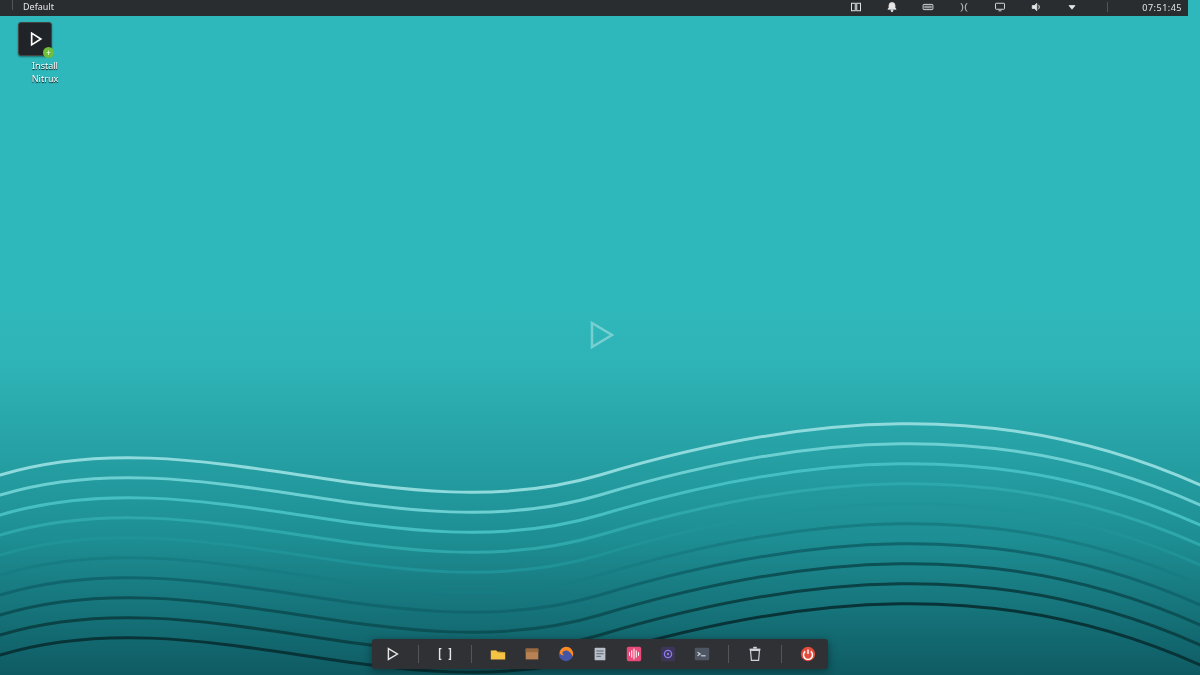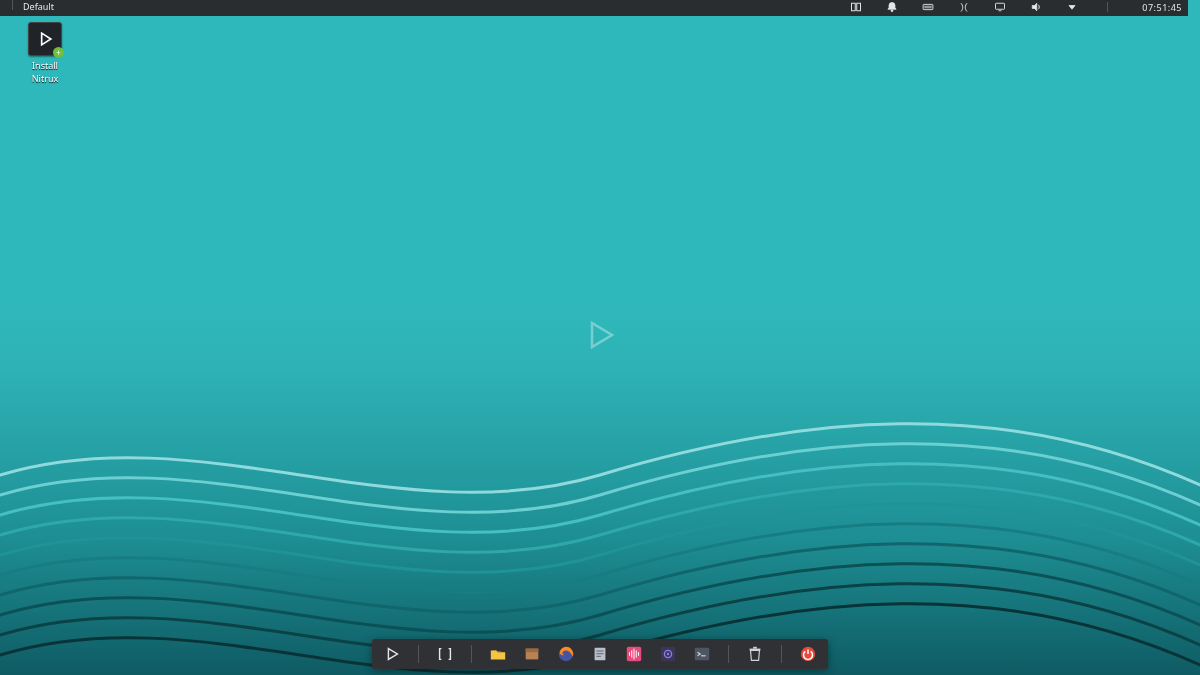--- a/index.html
+++ b/index.html
@@ -32,21 +32,21 @@
   .activity { padding: 0 4px; }
   .top-panel .spacer { flex: 1; }
   .tray { display: flex; align-items: center; gap: 22px; }
   .tray .ic { width: 14px; height: 14px; display: flex; align-items: center; justify-content: center; }
   .tray svg { width: 12px; height: 12px; fill: #e6e6e6; stroke: #e6e6e6; }
   .clock { padding-left: 6px; letter-spacing: .5px; }
 
   
   .desktop-icon {
     position: absolute; left: 18px; top: 22px; width: 54px;
-    display: flex; flex-direction: column; align-items: center; gap: 3px;
+    display: flex; flex-direction: column; gap: 3px;
     cursor: pointer;
   }
   .desktop-icon .tile {
     width: 34px; height: 34px; background: #202327; border: 1px solid #444;
     border-radius: 3px; display: flex; align-items: center; justify-content: center;
     box-shadow: 0 1px 2px rgba(0,0,0,.4); position: relative;
   }
   .desktop-icon .badge {
     position: absolute; right: -3px; bottom: -3px; width: 11px; height: 11px;
     background: #6fbf3a; border-radius: 50%;

